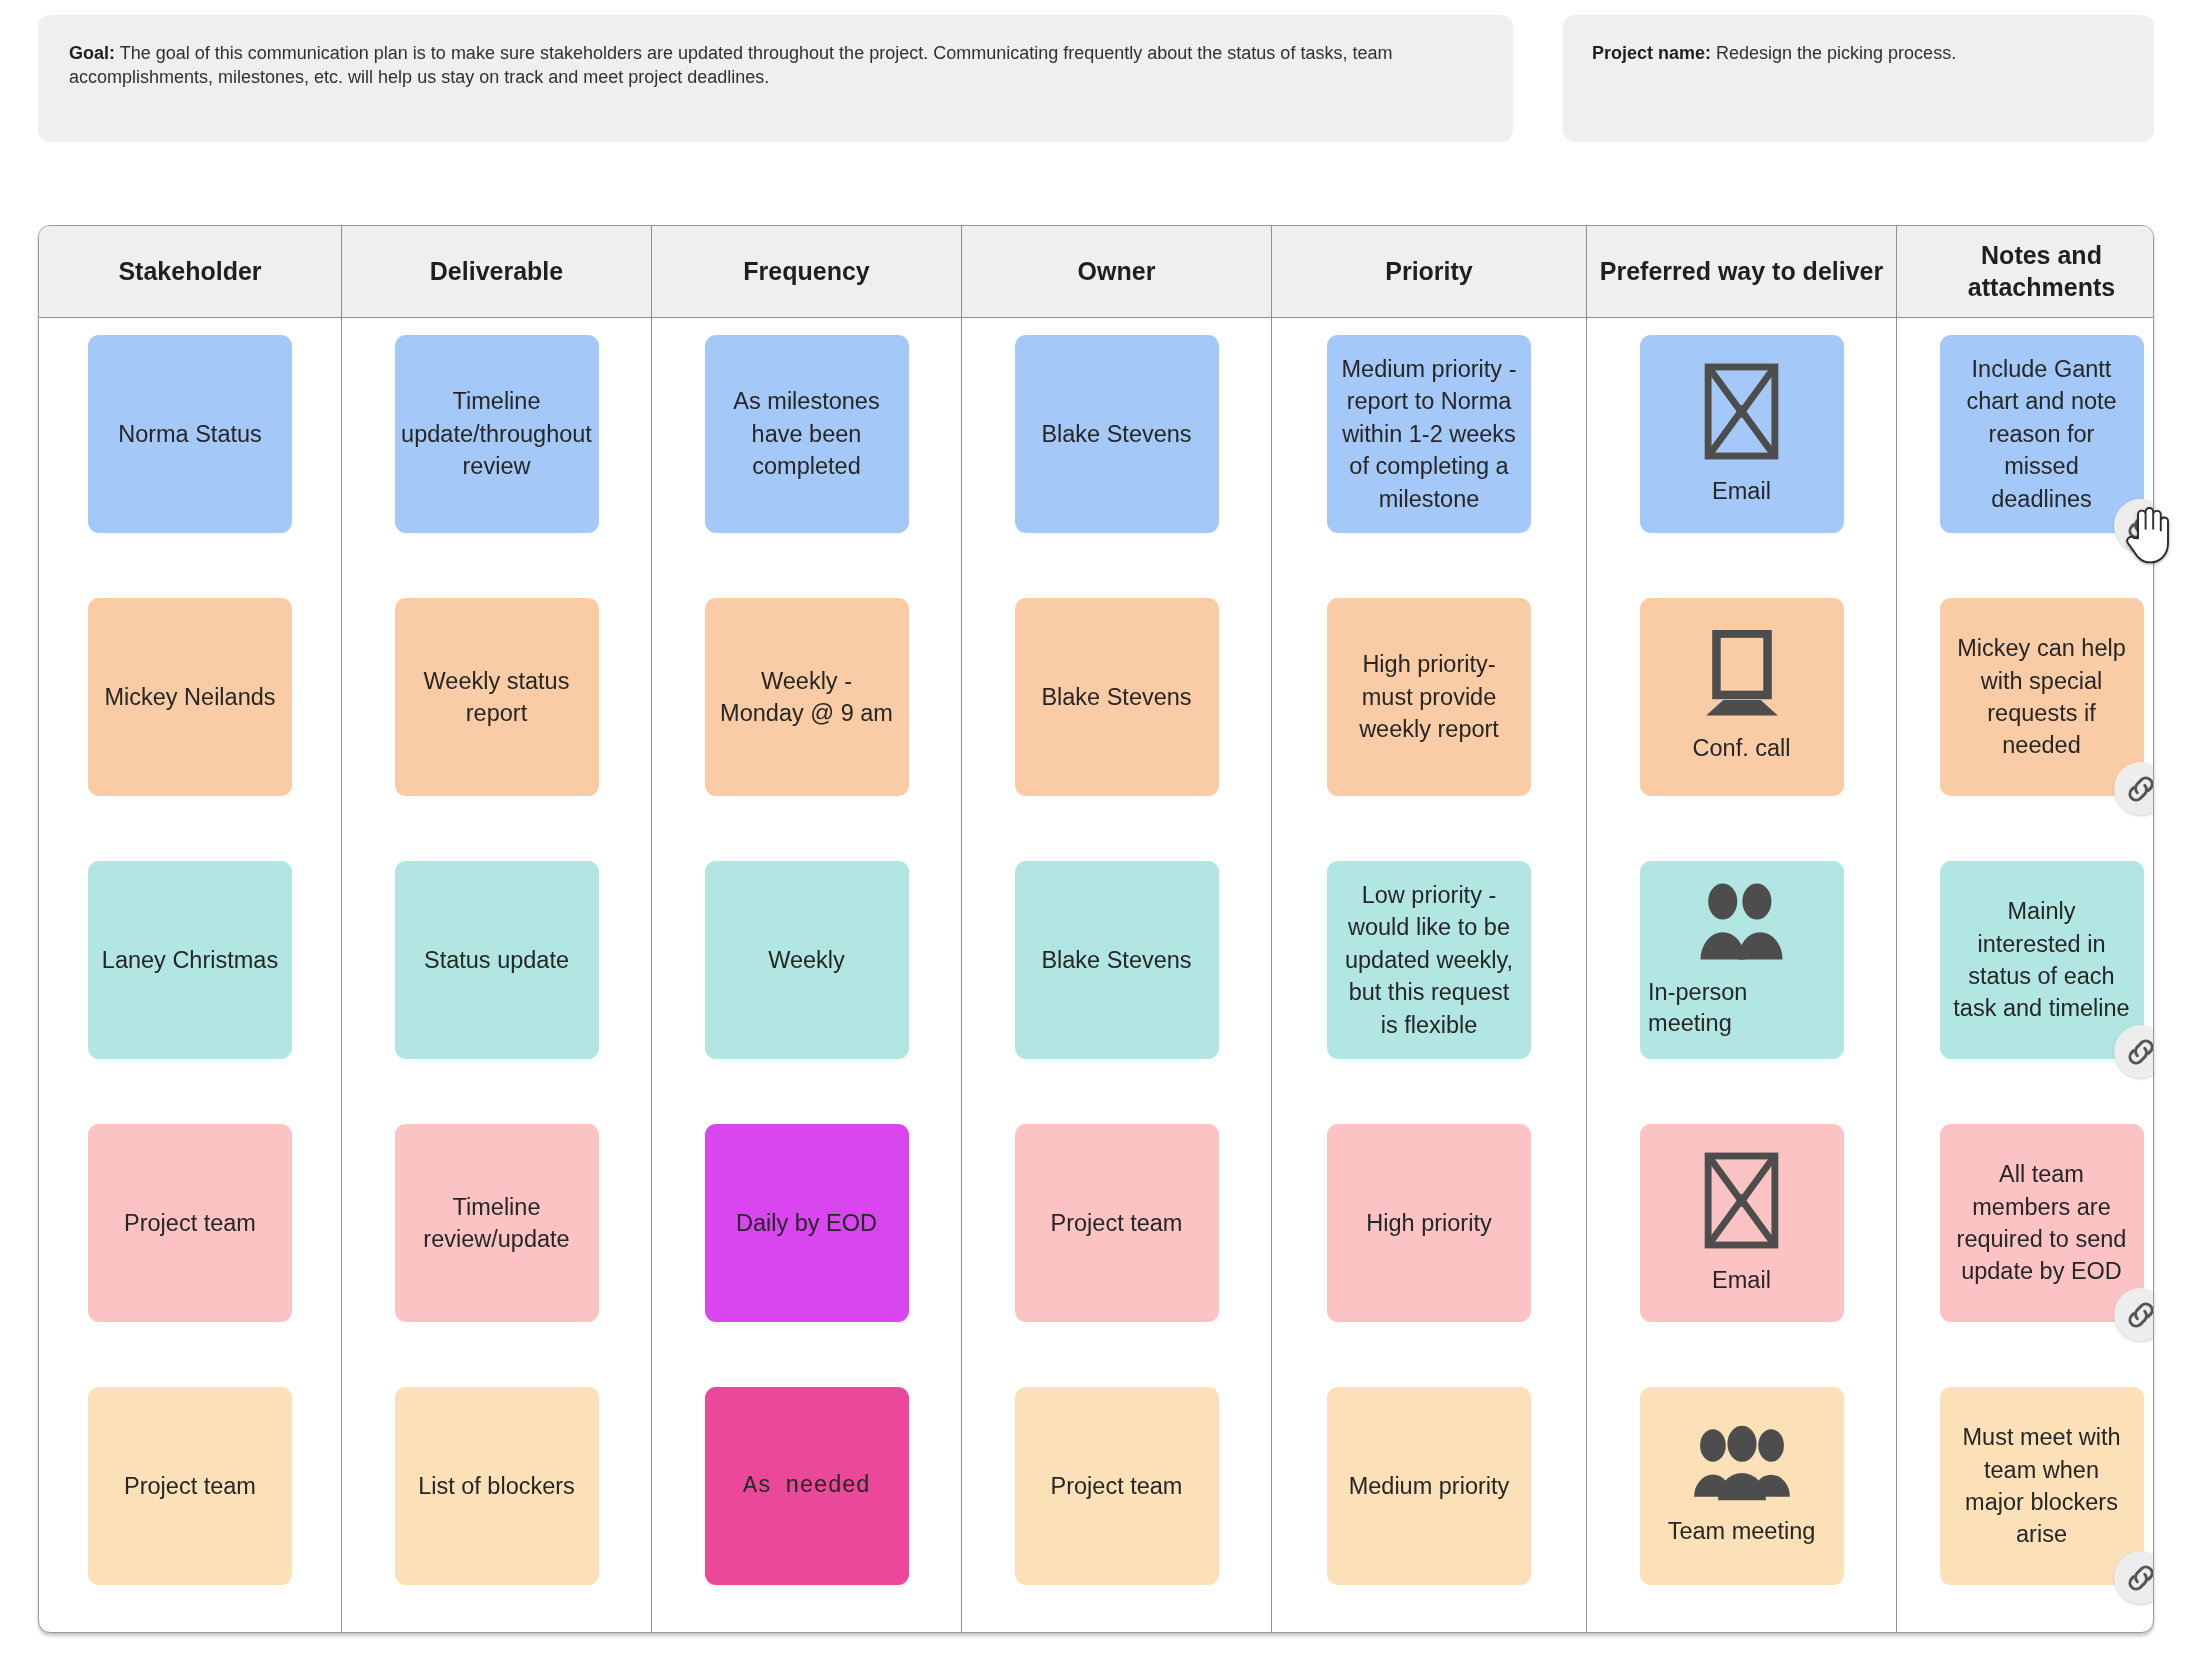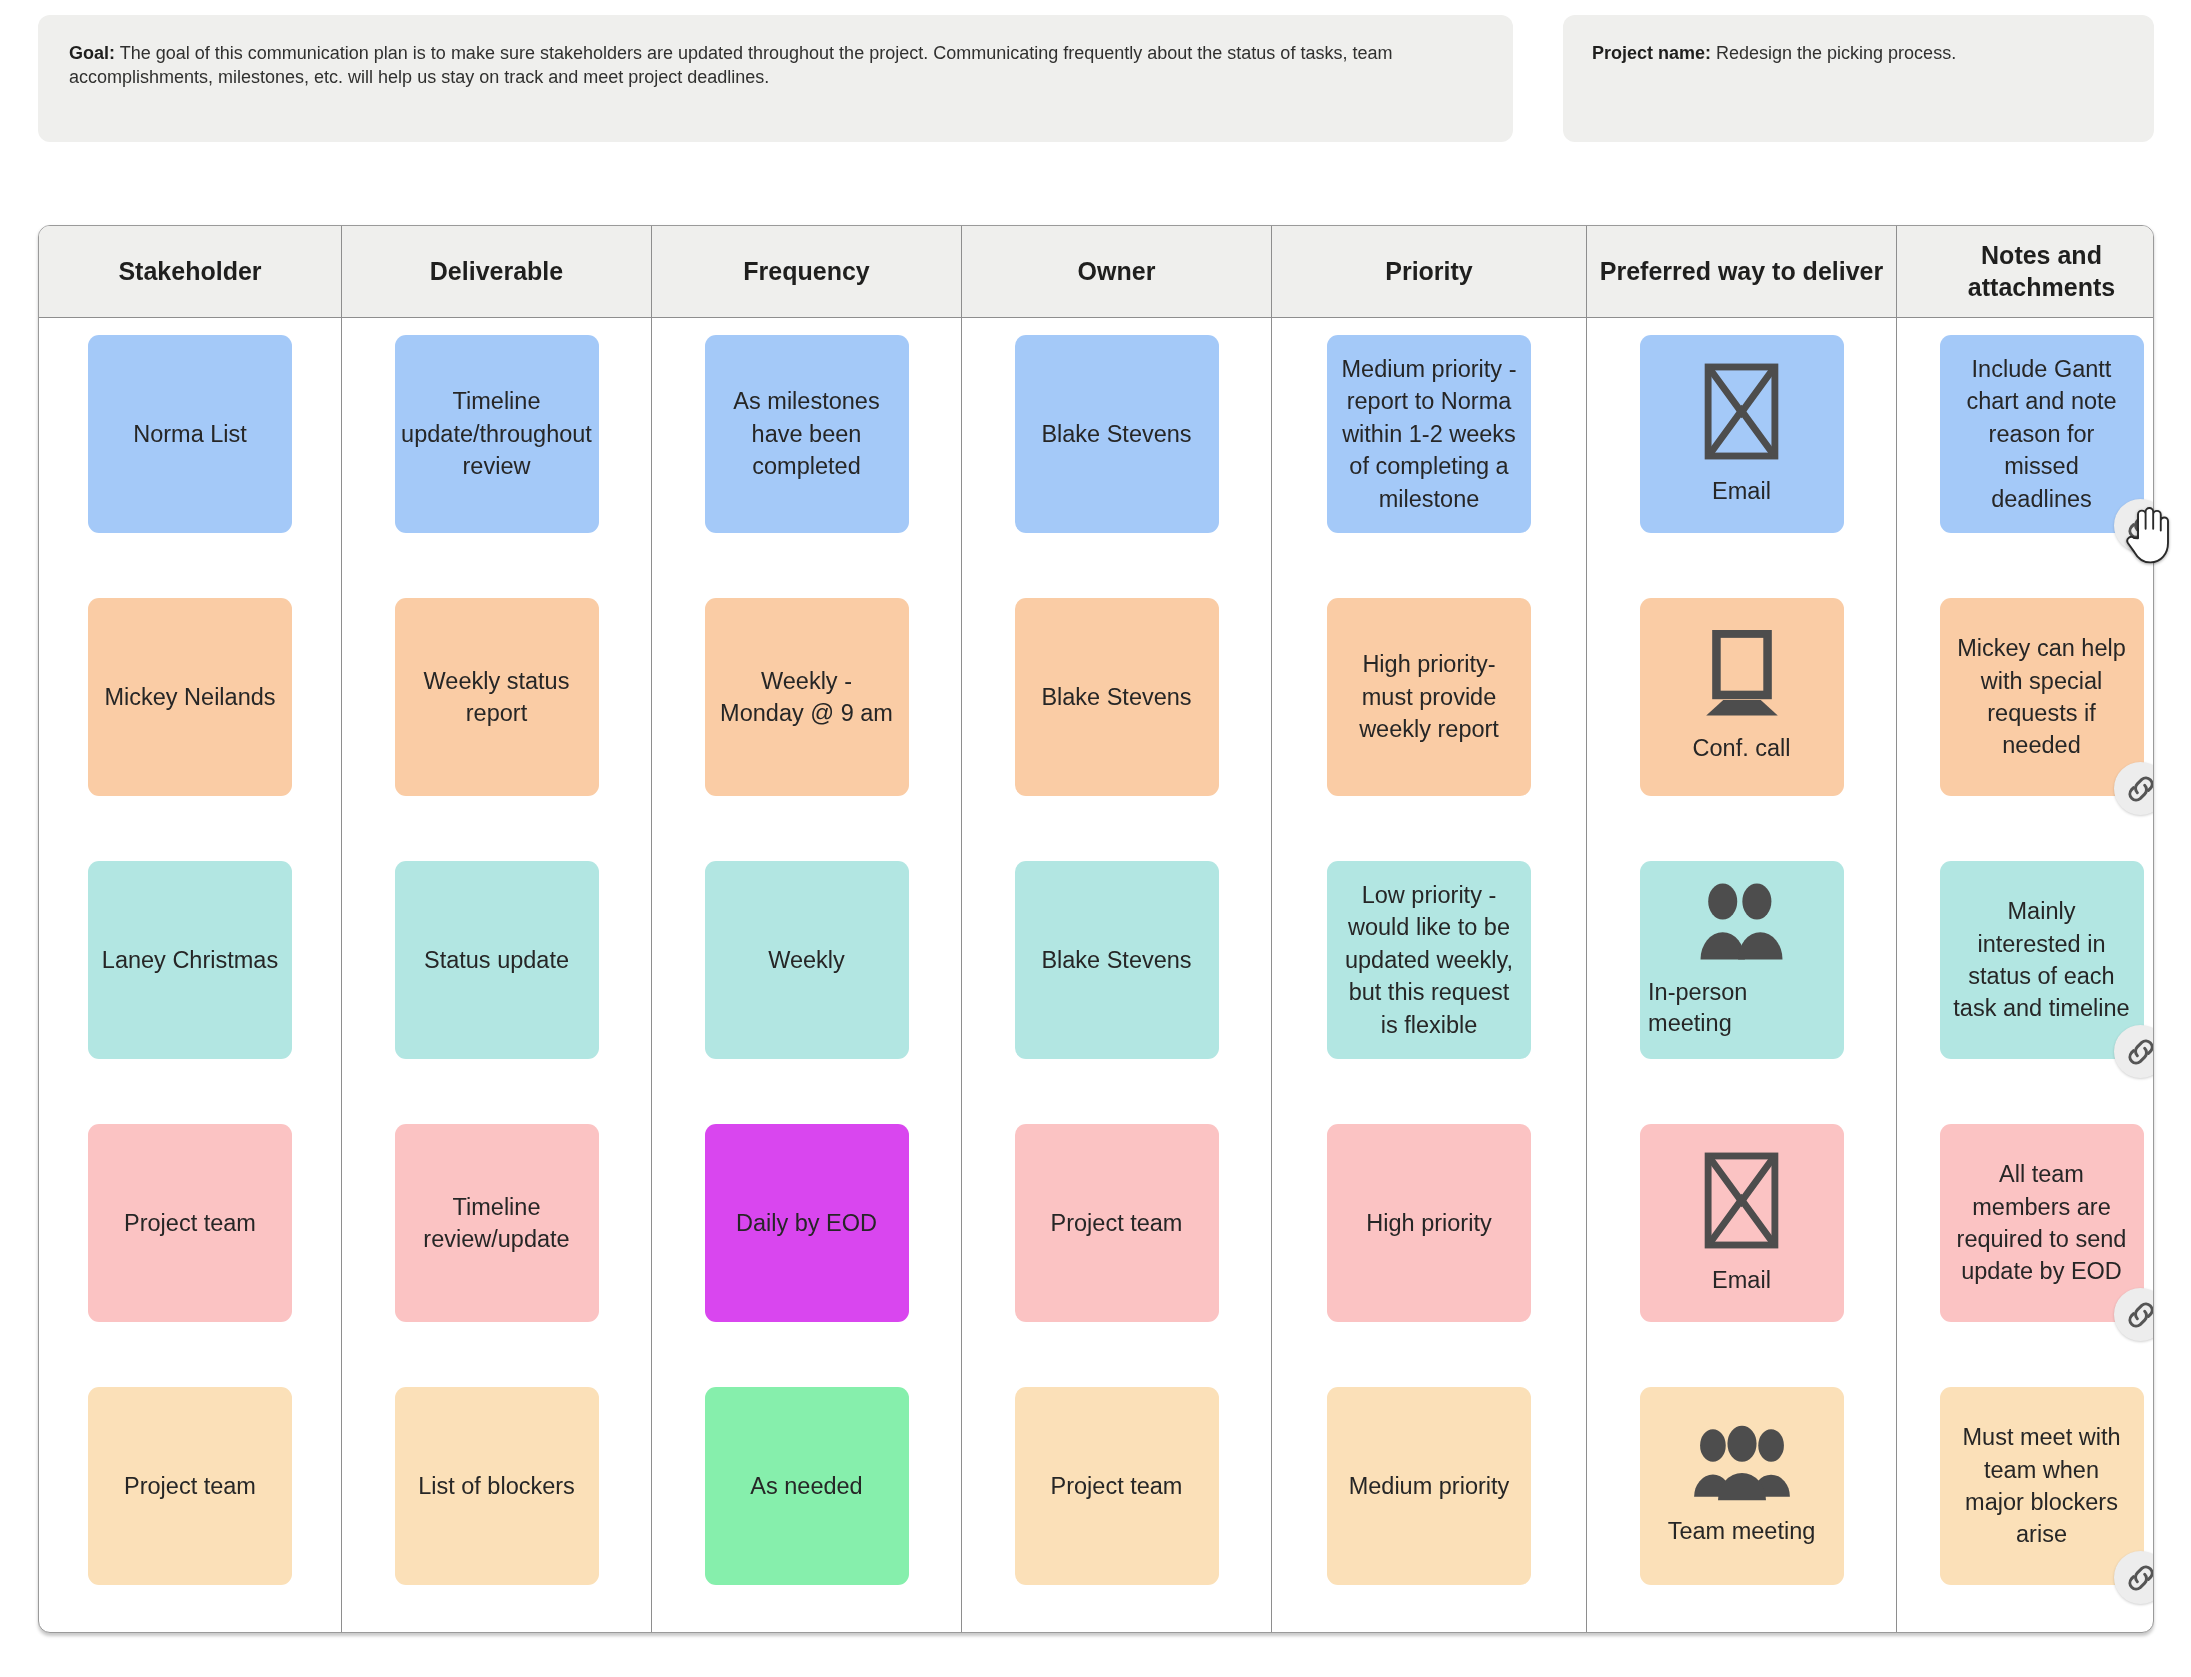--- a/index.html
+++ b/index.html
@@ -181,21 +181,21 @@
       <div class="hcell">Stakeholder</div>
       <div class="hcell">Deliverable</div>
       <div class="hcell">Frequency</div>
       <div class="hcell">Owner</div>
       <div class="hcell">Priority</div>
       <div class="hcell">Preferred way to deliver</div>
       <div class="hcell">Notes and attachments</div>
     </div>
   <div class="grid" id="body-grid">
       <div class="cell">
-        <div class="chip" style="background: rgb(164, 201, 248);">Norma List</div>
+        <div class="chip" style="background: rgb(164, 201, 248);">Norma Status</div>
       </div>
       <div class="cell">
         <div class="chip" style="background: rgb(164, 201, 248);">Timeline update/throughout review</div>
       </div>
       <div class="cell">
         <div class="chip" style="background: rgb(164, 201, 248);">As milestones have been completed</div>
       </div>
       <div class="cell">
         <div class="chip" style="background: rgb(164, 201, 248);">Blake Stevens</div>
       </div>
@@ -339,21 +339,21 @@
           </svg>
         </div>
       </div>
       <div class="cell">
         <div class="chip" style="background: rgb(251, 224, 184);">Project team</div>
       </div>
       <div class="cell">
         <div class="chip" style="background: rgb(251, 224, 184);">List of blockers</div>
       </div>
       <div class="cell">
-        <div class="chip" style="background: #86efac;">As needed</div>
+        <div class="chip" style="background: #ec4899; font-family: Liberation Mono, monospace;">As needed</div>
       </div>
       <div class="cell">
         <div class="chip" style="background: rgb(251, 224, 184);">Project team</div>
       </div>
       <div class="cell">
         <div class="chip" style="background: rgb(251, 224, 184);">Medium priority</div>
       </div>
       <div class="cell">
         <div class="chip media" style="background: rgb(251, 224, 184);">
           <span>

